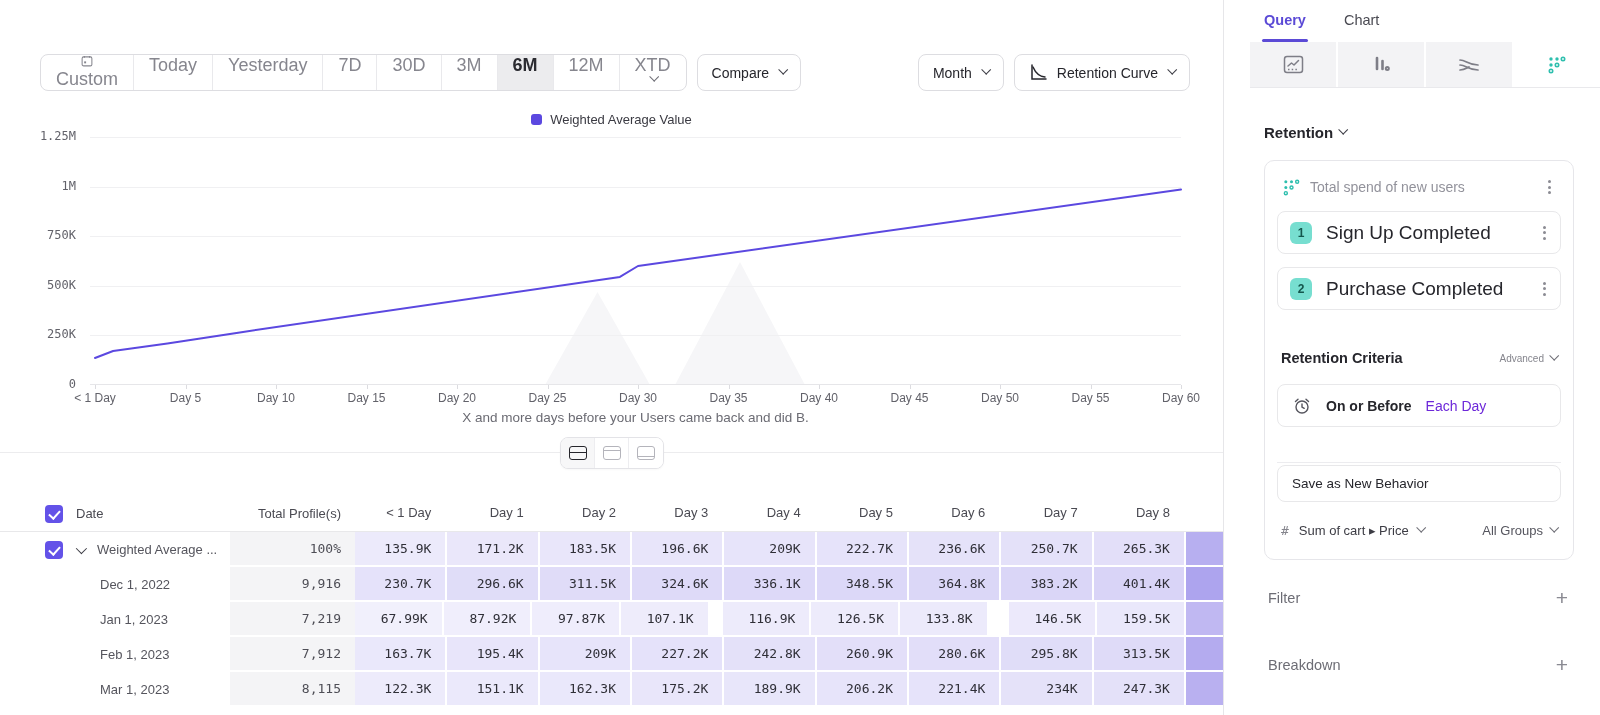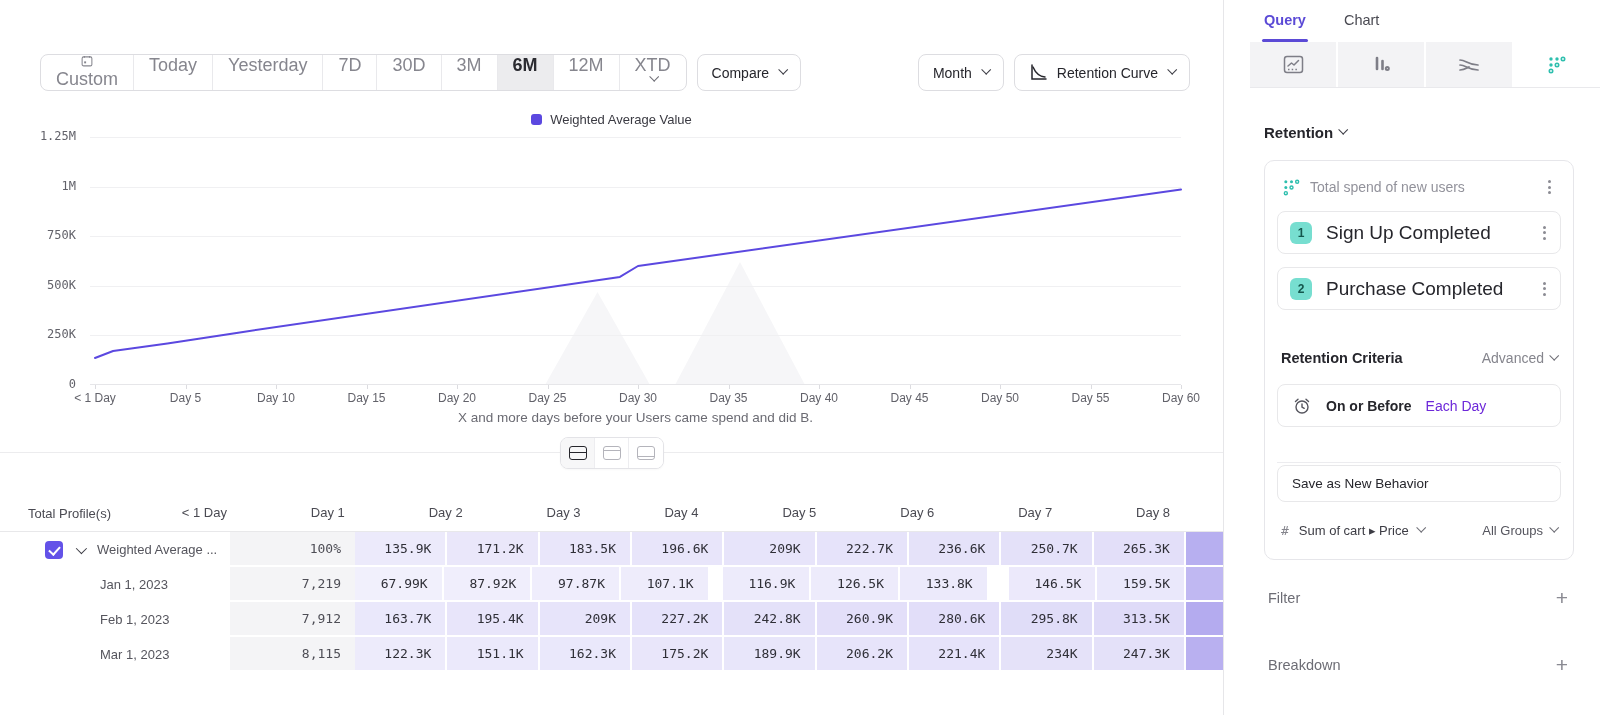--- a/index.html
+++ b/index.html
@@ -77,21 +77,21 @@
   .card { margin-top:19px; border:1px solid #e6e6ea; border-radius:10px; padding:13px 12px 10px 12px; }
   .card-head { display:flex; align-items:center; gap:10px; padding:2px 4px 0 6px; }
   .card-title { flex:1; font-size:14px; color:#92929b; }
   .kebab { display:flex; flex-direction:column; gap:2.5px; padding:4px 6px; cursor:pointer; }
   .kebab i { width:3px; height:3px; border-radius:50%; background:#8b8b93; }
   .step { margin-top:13px; border:1px solid #e8e8ea; border-radius:8px; height:43px; display:flex; align-items:center; padding:0 8px 0 12px; gap:14px; cursor:pointer; }
   .badge { width:22px; height:22px; border-radius:6px; background:#77ded0; color:#14564c; font-size:12px; font-weight:700; display:flex; align-items:center; justify-content:center; flex:none; }
   .step-label { flex:1; font-size:19px; font-weight:500; color:#26262c; }
   .criteria-row { margin-top:40px; display:flex; align-items:center; justify-content:space-between; padding:0 4px; }
   .criteria-label { font-size:14.5px; font-weight:700; }
-  .advanced { font-size:14px; color:#85858d; display:flex; align-items:center; gap:4px; cursor:pointer; }
+  .advanced { font-size:10px; color:#85858d; display:flex; align-items:center; gap:4px; cursor:pointer; }
   .clock-box { margin-top:18px; border:1px solid #e8e8ea; border-radius:8px; height:43px; display:flex; align-items:center; gap:14px; padding:0 14px; cursor:pointer; }
   .clock-box b { font-size:14px; font-weight:700; }
   .clock-box span { font-size:14px; color:#6d28d9; }
   .hdivider { margin-top:35px; height:1px; background:#ececef; }
   .save-box { margin-top:2px; border:1px solid #e8e8ea; border-radius:8px; height:37px; display:flex; align-items:center; padding:0 14px; font-size:13.5px; font-weight:500; cursor:pointer; }
   .measure-row { margin-top:13px; display:flex; align-items:center; gap:10px; padding:0 4px 4px 4px; height:34px; }
   .hash { font-size:13px; color:#85858d; font-family:"DejaVu Sans Mono", monospace; }
   .measure-label { flex:1; font-size:13px; color:#3c3c44; display:flex; align-items:center; gap:6px; cursor:pointer; }
   .groups { font-size:13px; color:#55555e; display:flex; align-items:center; gap:5px; cursor:pointer; }
   .addable { display:flex; align-items:center; justify-content:space-between; padding:0 4px; }
@@ -213,37 +213,41 @@
         <div class="xlabel" style="left: 367px;">Day 20</div>
         <div class="xlabel" style="left: 457.5px;">Day 25</div>
         <div class="xlabel" style="left: 548px;">Day 30</div>
         <div class="xlabel" style="left: 638.5px;">Day 35</div>
         <div class="xlabel" style="left: 729px;">Day 40</div>
         <div class="xlabel" style="left: 819.5px;">Day 45</div>
         <div class="xlabel" style="left: 910px;">Day 50</div>
         <div class="xlabel" style="left: 1000.5px;">Day 55</div>
         <div class="xlabel" style="left: 1091px;">Day 60</div>
       </div>
-    <div class="caption">X and more days before your Users came spend and did B.</div>
+    <div class="caption">X and more days before your Users came back and did B.</div>
 
     <div class="divider-line"></div>
     <div class="toggles">
       <div class="toggle active">
           <span class="tgl mid"></span>
         </div>
       <div class="toggle">
           <span class="tgl top"></span>
         </div>
       <div class="toggle">
           <span class="tgl bot"></span>
         </div>
     </div>
 
     <div class="table" id="table">
         <div class="trow thead">
+          <div class="c-date">
+            <div class="checkbox"></div>
+            <div>Date</div>
+          </div>
           <div class="c-prof">Total Profile(s)</div>
           <div class="c-day">&lt; 1 Day</div>
           <div class="c-day">Day 1</div>
           <div class="c-day">Day 2</div>
           <div class="c-day">Day 3</div>
           <div class="c-day">Day 4</div>
           <div class="c-day">Day 5</div>
           <div class="c-day">Day 6</div>
           <div class="c-day">Day 7</div>
           <div class="c-day">Day 8</div>
@@ -262,20 +266,36 @@
           <div class="c-day" style="background: rgba(95, 76, 221, 0.145);">196.6K</div>
           <div class="c-day" style="background: rgba(95, 76, 221, 0.153);">209K</div>
           <div class="c-day" style="background: rgba(95, 76, 221, 0.157);">222.7K</div>
           <div class="c-day" style="background: rgba(95, 76, 221, 0.165);">236.6K</div>
           <div class="c-day" style="background: rgba(95, 76, 221, 0.17);">250.7K</div>
           <div class="c-day" style="background: rgba(95, 76, 221, 0.176);">265.3K</div>
           <div class="c-edge" style="background: rgba(95, 76, 221, 0.447);"></div>
         </div>
         <div class="trow">
           <div class="c-date">
+            <div class="rowlabel indent">Dec 1, 2022</div>
+          </div>
+          <div class="c-prof">9,916</div>
+          <div class="c-day" style="background: rgba(95, 76, 221, 0.16);">230.7K</div>
+          <div class="c-day" style="background: rgba(95, 76, 221, 0.192);">296.6K</div>
+          <div class="c-day" style="background: rgba(95, 76, 221, 0.196);">311.5K</div>
+          <div class="c-day" style="background: rgba(95, 76, 221, 0.204);">324.6K</div>
+          <div class="c-day" style="background: rgba(95, 76, 221, 0.21);">336.1K</div>
+          <div class="c-day" style="background: rgba(95, 76, 221, 0.216);">348.5K</div>
+          <div class="c-day" style="background: rgba(95, 76, 221, 0.224);">364.8K</div>
+          <div class="c-day" style="background: rgba(95, 76, 221, 0.23);">383.2K</div>
+          <div class="c-day" style="background: rgba(95, 76, 221, 0.24);">401.4K</div>
+          <div class="c-edge" style="background: rgba(95, 76, 221, 0.51);"></div>
+        </div>
+        <div class="trow">
+          <div class="c-date">
             <div class="rowlabel indent">Jan 1, 2023</div>
           </div>
           <div class="c-prof">7,219</div>
           <div class="c-day" style="background: rgba(95, 76, 221, 0.086);">67.99K</div>
           <div class="c-day" style="background: rgba(95, 76, 221, 0.094);">87.92K</div>
           <div class="c-day" style="background: rgba(95, 76, 221, 0.1);">97.87K</div>
           <div class="c-day" style="background: rgba(95, 76, 221, 0.106);">107.1K</div>
           <div class="c-day" style="background: rgba(95, 76, 221, 0.11); margin-left: 13px;">116.9K</div>
           <div class="c-day" style="background: rgba(95, 76, 221, 0.114);">126.5K</div>
           <div class="c-day" style="background: rgba(95, 76, 221, 0.118);">133.8K</div>

